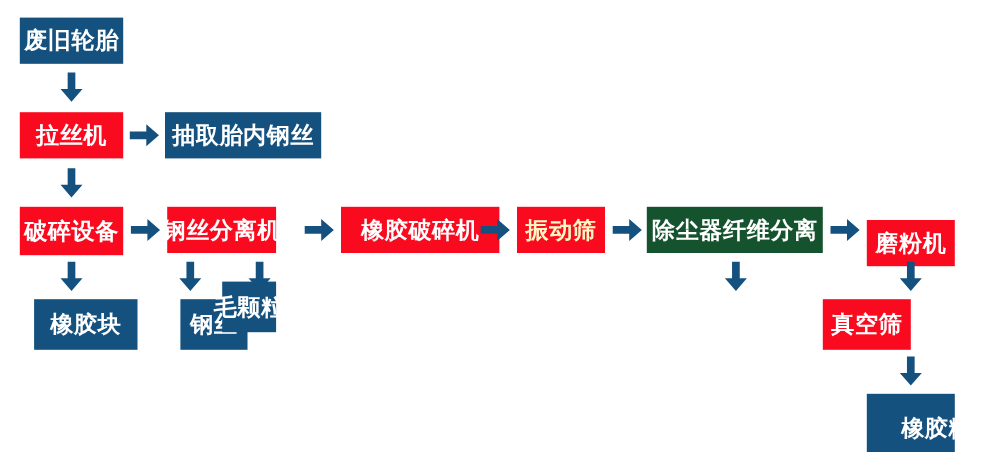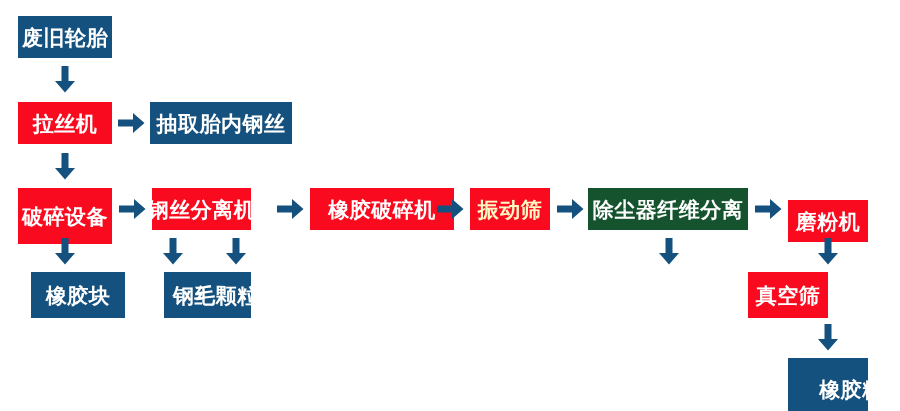--- a/index.html
+++ b/index.html
@@ -46,25 +46,25 @@
   }
   .arrow svg { display: block; }
 </style>
 </head>
 <body>
 
 <div id="canvas" style="background: rgb(255, 255, 255);">
     <div class="node blue" style="left: 18px; top: 16px; width: 94px; height: 42px; background: rgb(21, 81, 126); color: rgb(255, 255, 255);">废旧轮胎</div>
     <div class="node red" style="left: 18px; top: 102px; width: 94px; height: 42px; background: rgb(250, 10, 30); color: rgb(255, 255, 255);">拉丝机</div>
     <div class="node blue" style="left: 150px; top: 102px; width: 142px; height: 42px; background: rgb(21, 81, 126); color: rgb(255, 255, 255);">抽取胎内钢丝</div>
-    <div class="node red" style="left: 18px; top: 188px; width: 94px; height: 56px; background: rgb(250, 10, 30); color: rgb(255, 255, 255);">破碎设备</div>
+    <div class="node red" style="left: 18px; top: 188px; width: 94px; height: 44px; background: rgb(250, 10, 30); color: rgb(255, 255, 255);">破碎设备</div>
     <div class="node blue" style="left: 31px; top: 272px; width: 94px; height: 46px; background: rgb(21, 81, 126); color: rgb(255, 255, 255);">橡胶块</div>
     <div class="node red" style="left: 152px; top: 188px; width: 99px; height: 42px; background: rgb(250, 10, 30); color: rgb(255, 255, 255);">钢丝分离机</div>
     <div class="node blue" style="left: 164px; top: 272px; width: 61px; height: 46px; background: rgb(21, 81, 126); color: rgb(255, 255, 255);">钢丝</div>
-    <div class="node blue" style="left: 202px; top: 272px; width: 49px; height: 46px; background: rgb(21, 81, 126); color: rgb(255, 255, 255);">毛颗粒</div>
+    <div class="node blue" style="left: 202px; top: 256px; width: 49px; height: 46px; background: rgb(21, 81, 126); color: rgb(255, 255, 255);">毛颗粒</div>
     <div class="node red" style="left: 310px; top: 188px; width: 144px; height: 42px; background: rgb(250, 10, 30); color: rgb(255, 255, 255);">橡胶破碎机</div>
     <div class="node red" style="left: 470px; top: 188px; width: 80px; height: 42px; background: rgb(250, 10, 30); color: #fef9c3;">振动筛</div>
     <div class="node red" style="left: 588px; top: 188px; width: 160px; height: 42px; background: #14532d; color: rgb(255, 255, 255);">除尘器纤维分离</div>
     <div class="node red" style="left: 788px; top: 188px; width: 80px; height: 42px; background: rgb(250, 10, 30); color: rgb(255, 255, 255); margin-top: 12px;">磨粉机</div>
     <div class="node red" style="left: 748px; top: 272px; width: 80px; height: 46px; background: rgb(250, 10, 30); color: rgb(255, 255, 255);">真空筛</div>
     <div class="node blue" style="left: 788px; top: 358px; width: 80px; height: 63px; background: rgb(21, 81, 126); color: rgb(255, 255, 255); padding-left: 47px;">橡胶粉</div>
     <div class="arrow" style="left: 47px; top: 60px; width: 36px; height: 38px; color: rgb(21, 81, 126);">
       <svg width="30" height="30" viewBox="0 0 30 30">
         <path d="M11.5 2 h7 v15 h6.5 L15 28.5 L5 17 h6.5 Z" fill="#15517e"></path>
       </svg>

